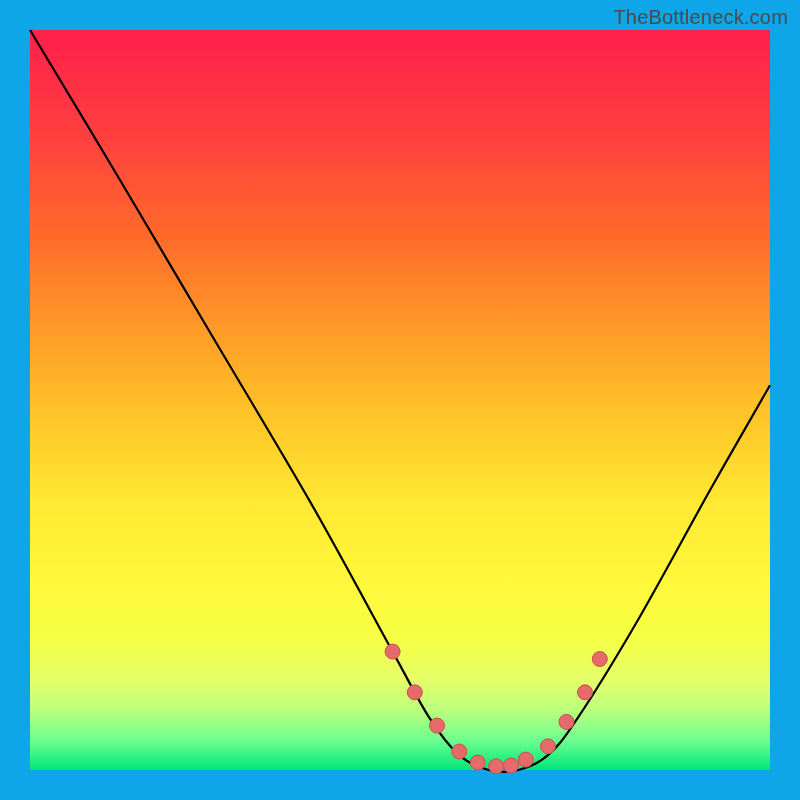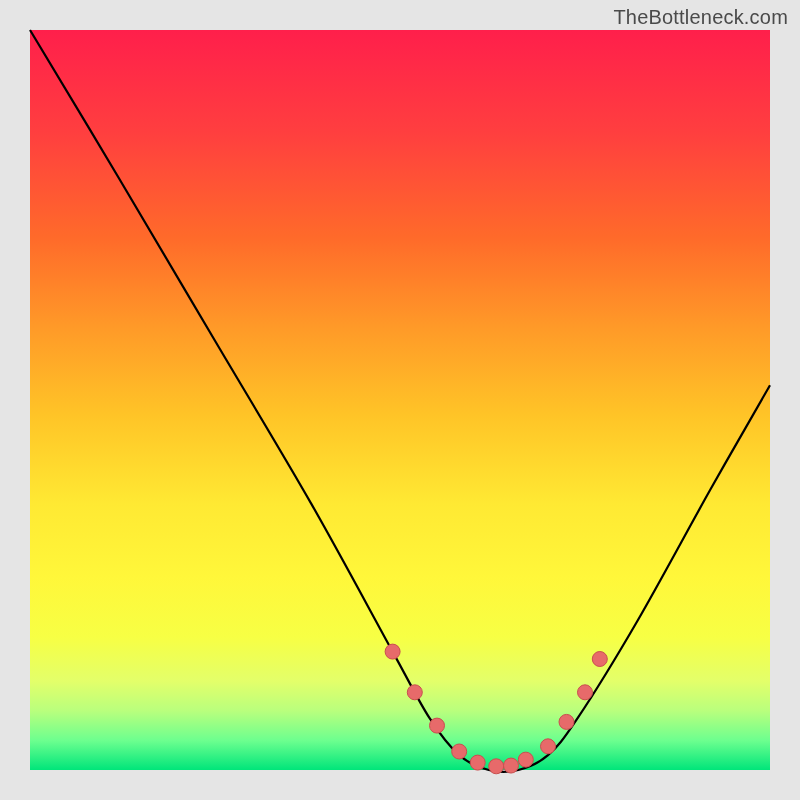--- a/index.html
+++ b/index.html
@@ -10,21 +10,21 @@
     background: #000;
     font-family: Arial, Helvetica, sans-serif;
     overflow: hidden;
   }
   .frame {
     position: absolute;
     left: 0;
     top: 0;
     width: 800px;
     height: 800px;
-    background: #e5e5e5;
+    background: #0ea5e9;
   }
   .plot {
     position: absolute;
     left: 30px;
     top: 30px;
     width: 740px;
     height: 740px;
     background: linear-gradient(to bottom,
       #ff1f4b 0%,
       #ff3f3f 14%,

